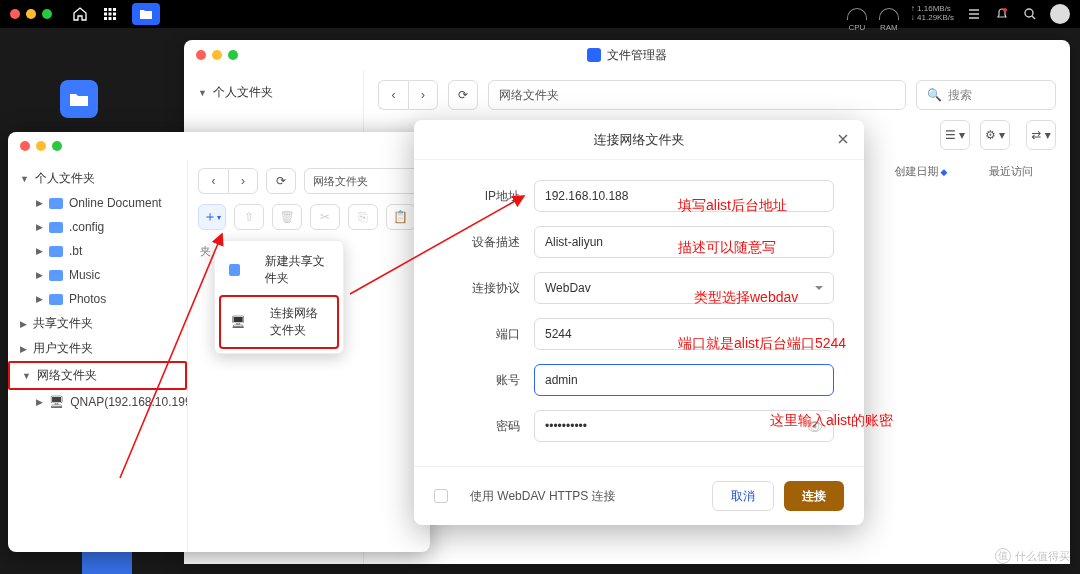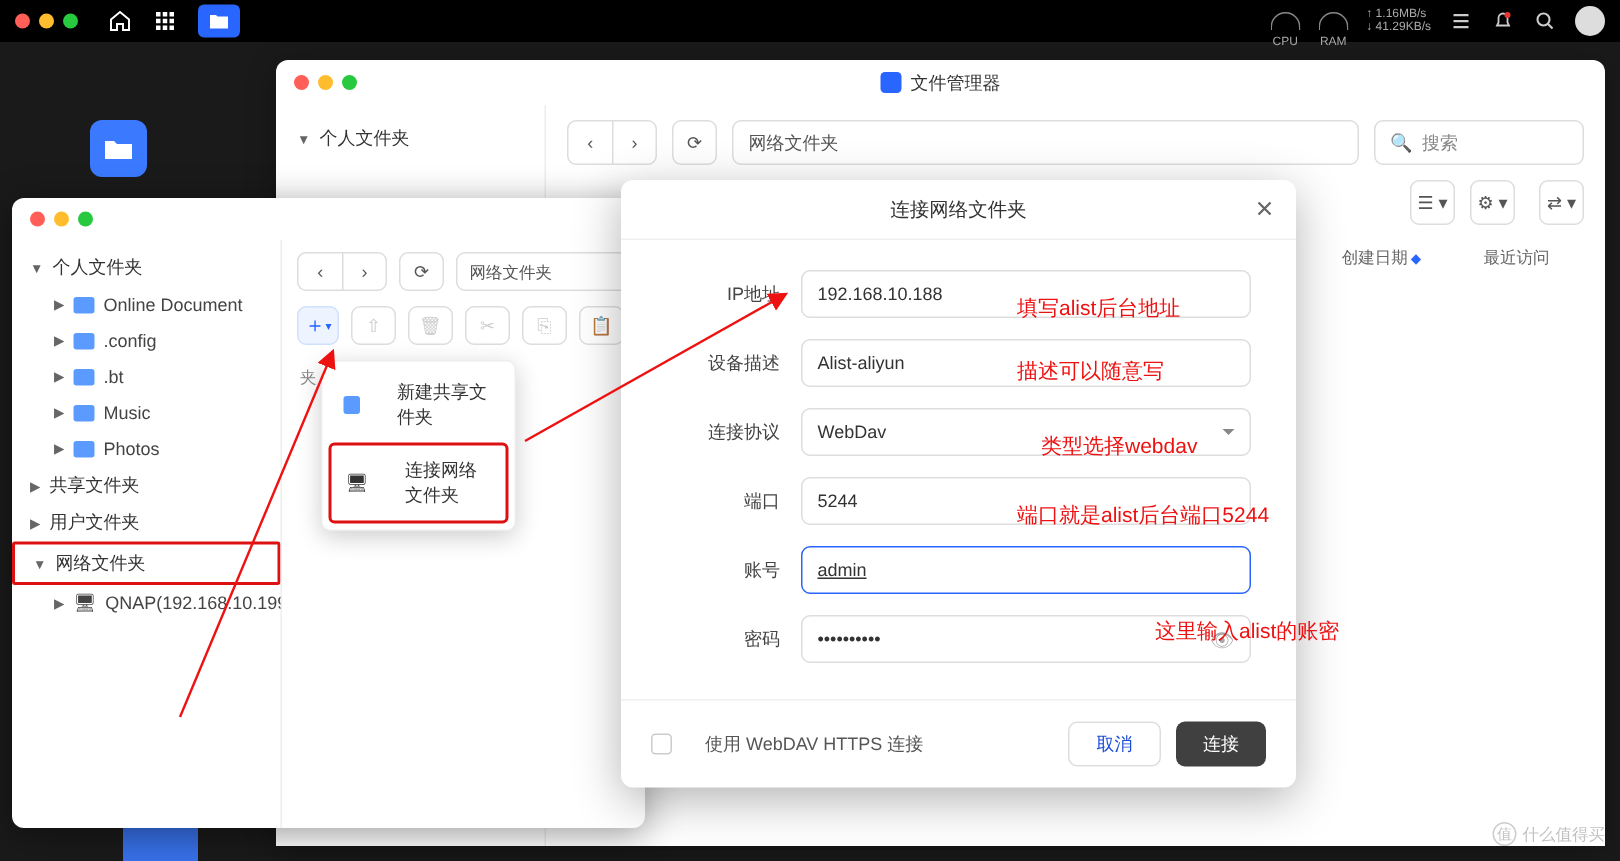--- a/index.html
+++ b/index.html
@@ -66,29 +66,29 @@
 .ctx-icon { width: 14px; height: 14px; display: inline-flex; align-items: center; justify-content: center; }
 
 
 .dialog { position: absolute; left: 414px; top: 120px; width: 450px; background: #fff; border-radius: 8px; box-shadow: 0 8px 32px rgba(0,0,0,.3); }
 .dlg-title { height: 40px; display: flex; align-items: center; justify-content: center; font-size: 13px; color: #333; position: relative; border-bottom: 1px solid #f0f0f0; }
 .dlg-close { position: absolute; right: 14px; top: 12px; width: 14px; height: 14px; cursor: pointer; }
 .dlg-body { padding: 20px 30px 10px 30px; }
 .dlg-row { display: flex; align-items: center; margin-bottom: 14px; }
 .dlg-label { width: 90px; text-align: right; font-size: 12px; color: #444; padding-right: 14px; }
 .dlg-input { flex: 1; height: 32px; border: 1px solid #ddd; border-radius: 6px; padding: 0 10px; font-size: 12px; color: #333; display: flex; align-items: center; position: relative; }
-.dlg-input.focus { border-color: #2965ff; text-decoration: underline; }
+.dlg-input.focus { border-color: #2965ff; }
 .dlg-select::after { content: ""; position: absolute; right: 10px; top: 13px; border: 4px solid transparent; border-top-color: #888; }
 .dlg-footer { display: flex; align-items: center; padding: 14px 20px; border-top: 1px solid #f0f0f0; }
 .dlg-check { display: flex; align-items: center; gap: 22px; font-size: 12px; color: #555; }
 .dlg-check-box { width: 14px; height: 14px; border: 1px solid #ccc; border-radius: 3px; }
 .dlg-btns { margin-left: auto; display: flex; gap: 10px; }
 .dlg-btn { height: 30px; padding: 0 18px; border-radius: 6px; font-size: 12px; display: flex; align-items: center; }
 .dlg-btn.cancel { border: 1px solid #ddd; color: #1d4ed8; background: #fff; align-items: center; }
-.dlg-btn.primary { background: #404040; color: #fff; }
+.dlg-btn.primary { background: #a16207; color: #fff; font-weight: bold; }
 
 
 .anno { position: absolute; color: #e11; font-size: 14px; font-weight: 400; pointer-events: none; }
 svg.arrows { position: absolute; left: 0; top: 0; width: 1080px; height: 574px; pointer-events: none; }
 
 
 .watermark { position: absolute; right: 10px; bottom: 10px; font-size: 11px; color: rgba(0,0,0,.25); display: flex; align-items: center; gap: 4px; }
 .watermark .wm-icon { width: 16px; height: 16px; border: 1px solid rgba(0,0,0,.2); border-radius: 50%; display: flex; align-items: center; justify-content: center; font-size: 10px; }
 
 

